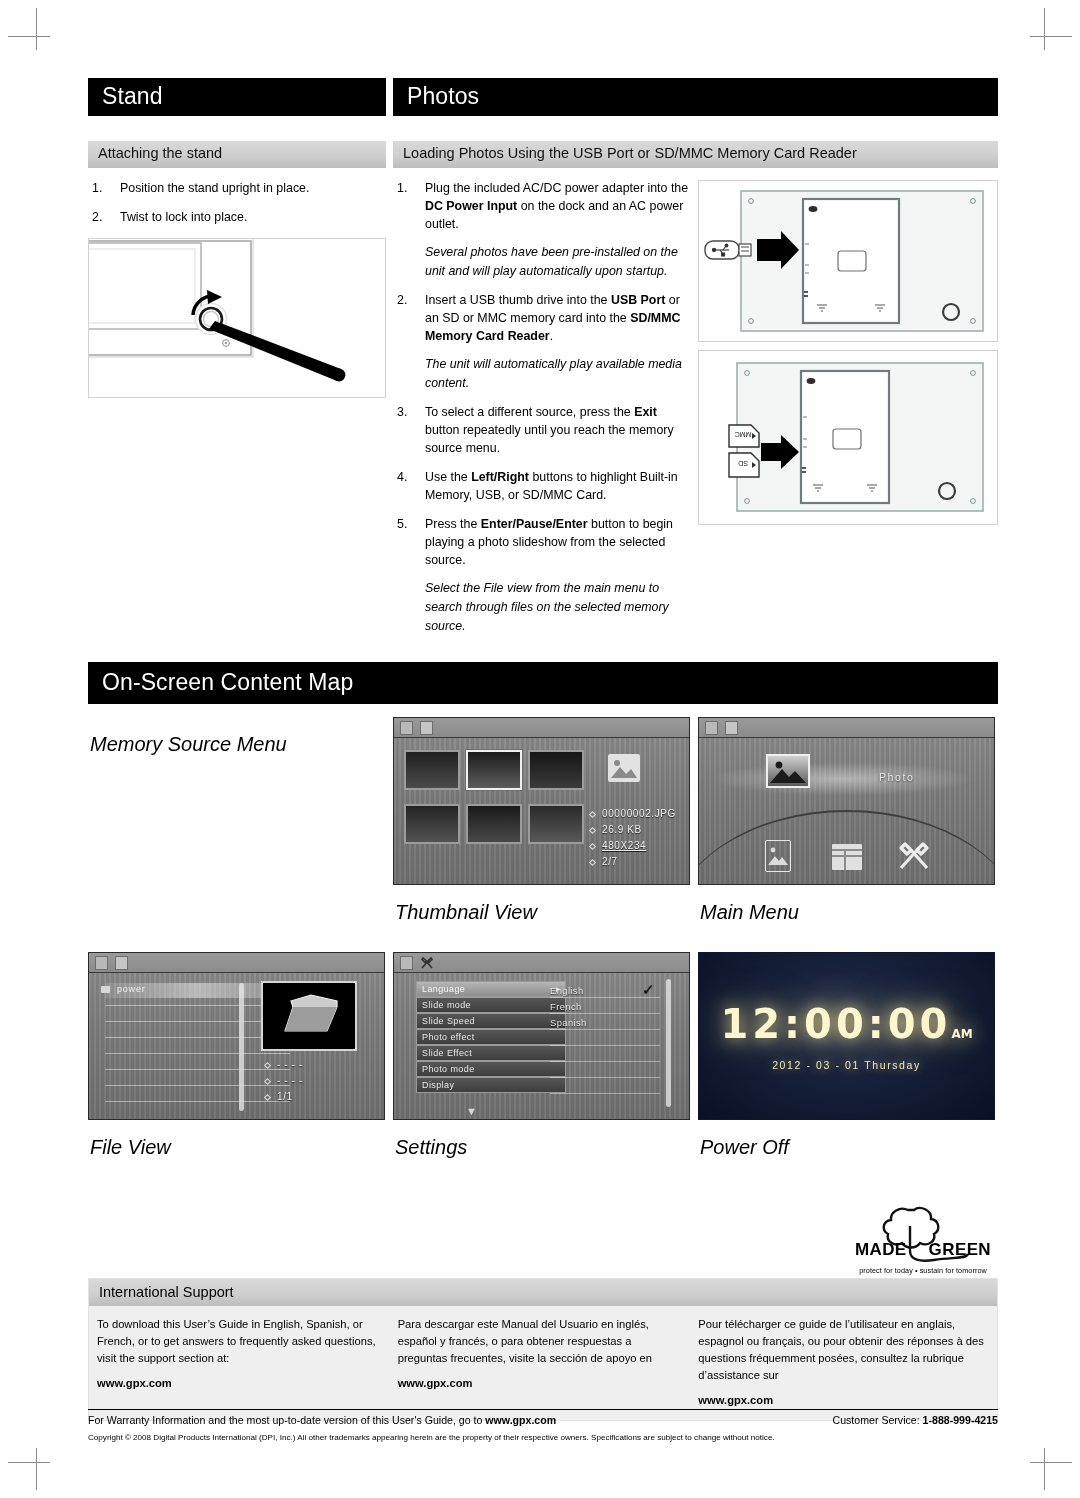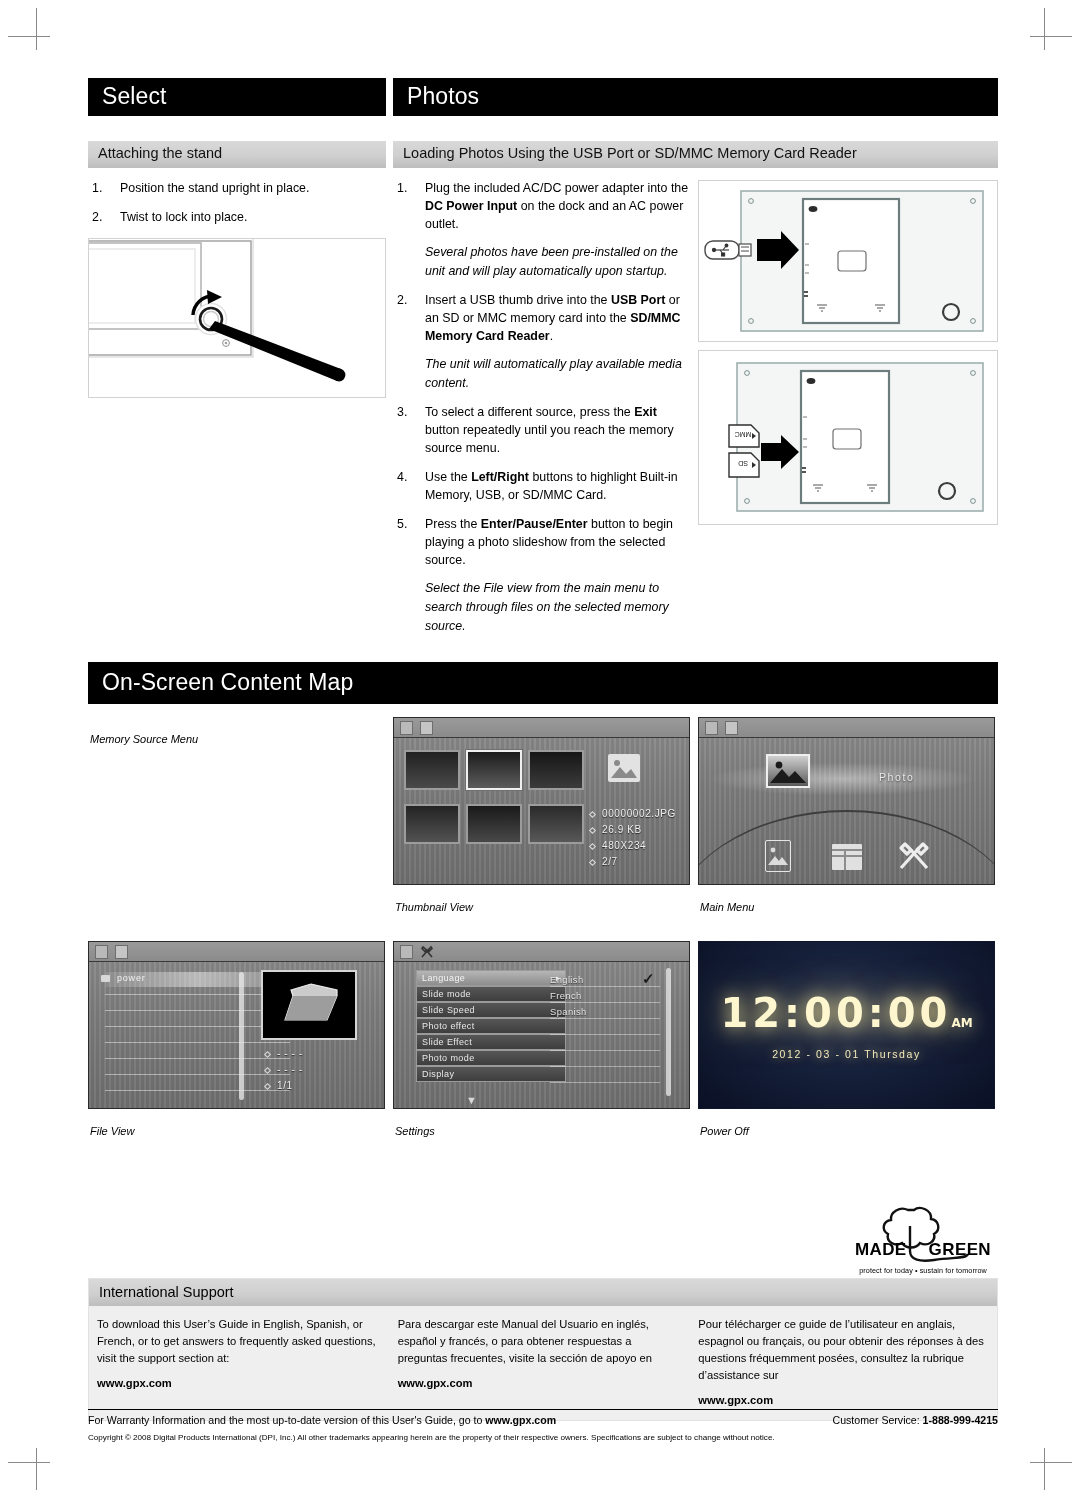--- a/index.html
+++ b/index.html
@@ -52,21 +52,21 @@
 
   
   .standfig { height: 160px; position: relative; overflow: hidden; }
 
   
   .osmWrap { position: absolute; left: 88px; top: 662px; width: 910px; }
   .shotgrid { display: grid; grid-template-columns: 297px 297px 297px; gap: 8px 8px; margin-top: 13px; }
   .shotcell { width: 297px; }
   .shot { width: 297px; height: 168px; position: relative; overflow: hidden;
           background:#7c7c7c; border:1px solid #2a2a2a; }
-  .caption { font-style: italic; font-size: 11px; margin-top: 16px; margin-bottom: 20px; padding-left: 2px;}
+  .caption { font-style: italic; font-size: 20px; margin-top: 16px; margin-bottom: 20px; padding-left: 2px;}
 
   
   .uibg {
     position:absolute; inset:0;
     background:
       repeating-linear-gradient(to right, rgba(255,255,255,.055) 0px, rgba(255,255,255,.055) 2px, rgba(0,0,0,.05) 2px, rgba(0,0,0,.05) 5px),
       linear-gradient(to bottom,#8d8d8d 0%, #7d7d7d 40%, #6f6f6f 100%);
   }
   .uitop { position:absolute; left:0; right:0; top:0; height:20px;
            border-bottom:1px solid #3a3a3a;
@@ -156,21 +156,21 @@
   <div class="crop v" style="left:36px; top:8px;"></div>
   <div class="crop h" style="left:8px; top:36px;"></div>
   <div class="crop v" style="left:1044px; top:8px;"></div>
   <div class="crop h" style="left:1030px; top:36px;"></div>
   <div class="crop v" style="left:36px; top:1448px;"></div>
   <div class="crop h" style="left:8px; top:1462px;"></div>
   <div class="crop v" style="left:1044px; top:1448px;"></div>
   <div class="crop h" style="left:1030px; top:1462px;"></div>
 
   <div class="colLeft">
-    <div class="blackbar">Select</div>
+    <div class="blackbar">Stand</div>
     <div class="greybar" style="margin-top:25px;">Attaching the stand</div>
 
     <div class="steps">
       <div class="step">
         <div class="num">1.</div>
         <div class="txt">Position the stand upright in place.</div>
       </div>
       <div class="step">
         <div class="num">2.</div>
         <div class="txt">Twist to lock into place.</div>
@@ -344,21 +344,21 @@
             <svg width="32" height="28" viewBox="0 0 32 28">
                 <circle cx="9" cy="9" r="3" fill="#8a8a8a"></circle>
                 <path d="M3 24 L12 13 L18 20 L23 15 L29 24 Z" fill="#8a8a8a"></path>
               </svg>
           </div>
           <div class="metaDot" style="left:196px; top:94px;"></div>
           <div class="metaRow" style="left:208px; top:90px;">00000002.JPG</div>
           <div class="metaDot" style="left:196px; top:110px;"></div>
           <div class="metaRow" style="left:208px; top:106px;">26.9 KB</div>
           <div class="metaDot" style="left:196px; top:126px;"></div>
-          <div class="metaRow" style="left:208px; top:122px;">480X234</div>
+          <div class="metaRow" style="left:208px; top:122px;text-decoration:underline;">480X234</div>
           <div class="metaDot" style="left:196px; top:142px;"></div>
           <div class="metaRow" style="left:208px; top:138px;">2/7</div>
         </div>
         <div class="caption">Thumbnail View</div>
       </div>
 
       <div class="shotcell">
         <div class="shot">
           <div class="uibg"></div>
           <div class="uitop">

